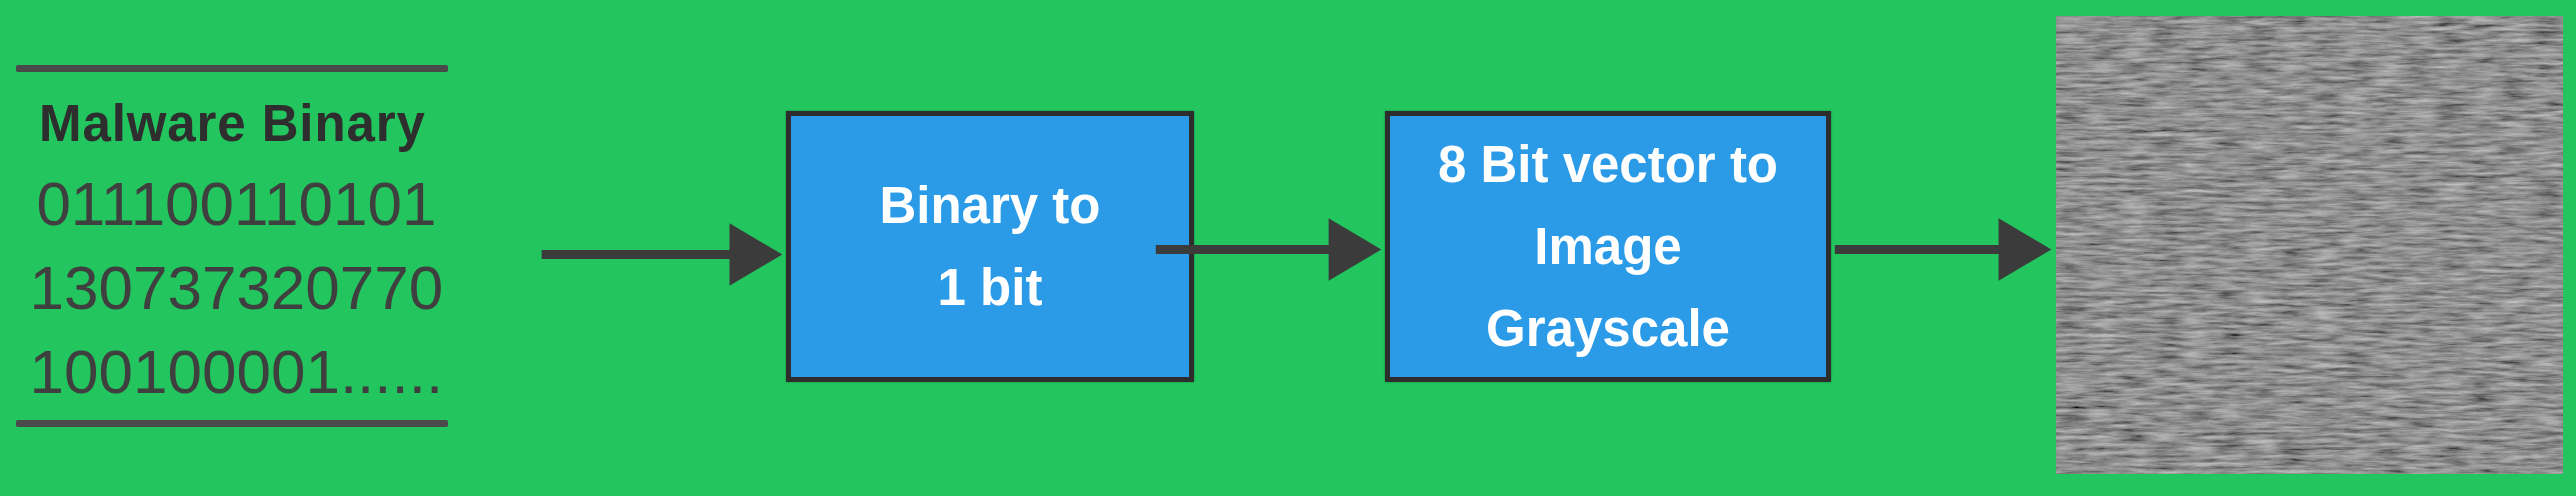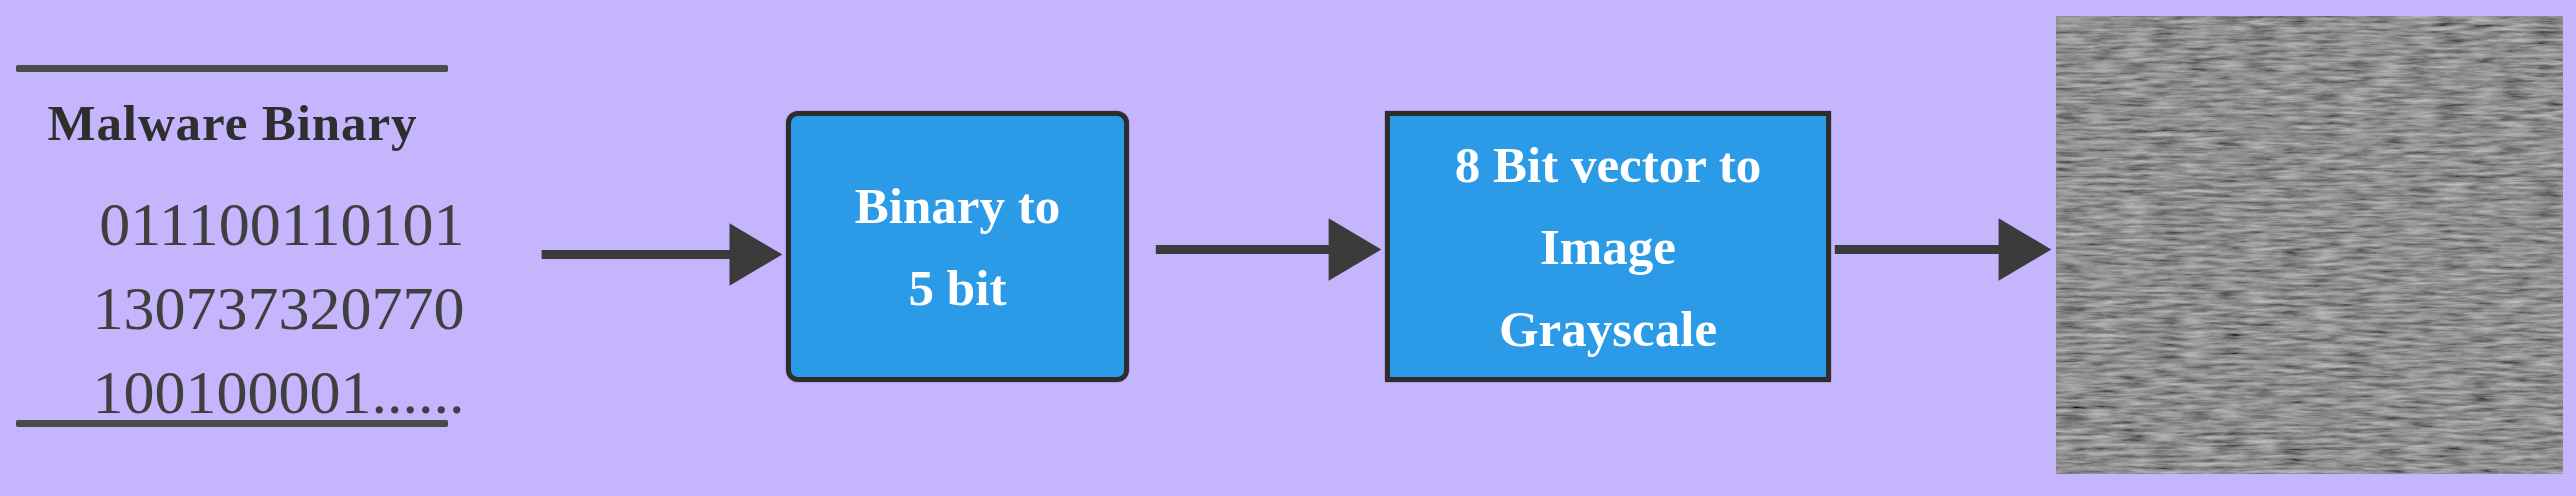--- a/index.html
+++ b/index.html
@@ -8,54 +8,54 @@
     --arrow:#3b3b3b;
     --rule:#4a4a4a;
     --title-text:#2e2e2e;
     --binary-text:#3f3f3f;
     --box-text:#ffffff;
   }
   html,body{margin:0;padding:0;background:#ffffff;}
   .canvas{
     position:relative;
     width:2576px;height:497px;
-    background:#c4b5fd;
+    background:#22c55e;
     overflow:hidden;
-    font-family:Liberation Serif, serif;
+    font-family:Liberation Sans, sans-serif;
   }
 
   
   .source-block{position:absolute;left:16.4px;top:0;width:433px;height:497px;}
   .rule{position:absolute;left:0;width:432px;height:7.3px;background:var(--rule);border-radius:1.8px;}
   .rule.top{top:65px;}
   .rule.bottom{top:420px;}
   .source-title{
     position:absolute;left:0;top:87px;width:432px;height:73px;
     line-height:73px;text-align:center;
     font-size:51px;font-weight:bold;color:var(--title-text);
     letter-spacing:0.9px;white-space:nowrap;
   }
   .binary-lines{
-    position:absolute;left:16px;top:162px;width:432px;
-    text-align:right;font-size:62px;color:var(--binary-text);
-    line-height:84px;white-space:nowrap;margin-top:20px;
+    position:absolute;left:4px;top:162px;width:432px;
+    text-align:center;font-size:62px;color:var(--binary-text);
+    line-height:84px;white-space:nowrap;
   }
 
   
   .process-box{
     position:absolute;top:111px;height:271px;
     background:var(--box-fill);
     border:5.5px solid var(--box-border);
     box-sizing:border-box;
     display:flex;flex-direction:column;justify-content:center;align-items:center;
     color:var(--box-text);font-weight:bold;font-size:51px;line-height:82px;
     text-align:center;white-space:nowrap;
     box-shadow:0 0 1.8px rgba(0,0,0,0.35);
   }
-  .process-box.box-1{left:786px;width:343px;border-radius:12px;}
+  .process-box.box-1{left:786px;width:408px;}
   .process-box.box-2{left:1385px;width:446px;}
 
   
   .flow-arrow{position:absolute;top:211px;height:77px;}
   .flow-arrow.a1{left:538px;width:248px;top:216px;}
   .flow-arrow.a2{left:1154px;width:231px;}
   .flow-arrow.a3{left:1833px;width:222px;}
   .flow-arrow svg{display:block;width:100%;height:100%;}
 
   
@@ -83,21 +83,21 @@
 
   <div class="flow-arrow a1">
     <svg viewBox="0 0 272 84" preserveAspectRatio="none" aria-hidden="true">
       <line x1="4" y1="42" x2="214" y2="42" stroke="#3b3b3b" stroke-width="10"></line>
       <polygon points="210,8 268,42 210,76" fill="#3b3b3b"></polygon>
     </svg>
   </div>
 
   <div class="process-box box-1">
     <div>Binary to</div>
-    <div>5 bit</div>
+    <div>1 bit</div>
   </div>
 
   <div class="flow-arrow a2">
     <svg viewBox="0 0 254 84" preserveAspectRatio="none" aria-hidden="true">
       <line x1="2" y1="42" x2="196" y2="42" stroke="#3b3b3b" stroke-width="10"></line>
       <polygon points="192,8 250,42 192,76" fill="#3b3b3b"></polygon>
     </svg>
   </div>
 
   <div class="process-box box-2">

